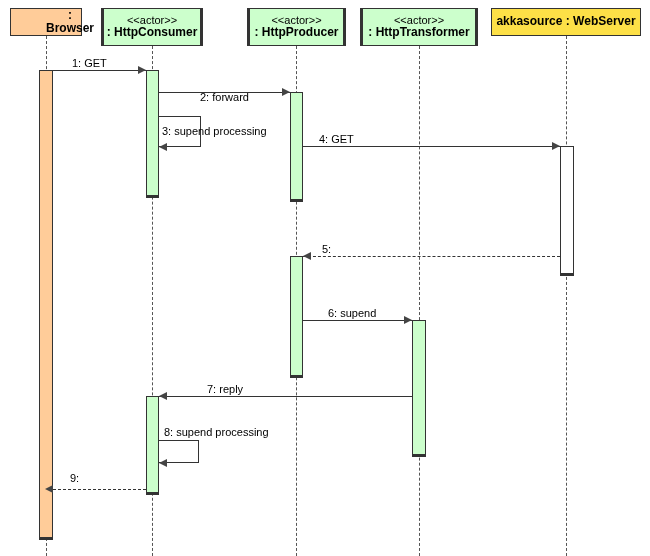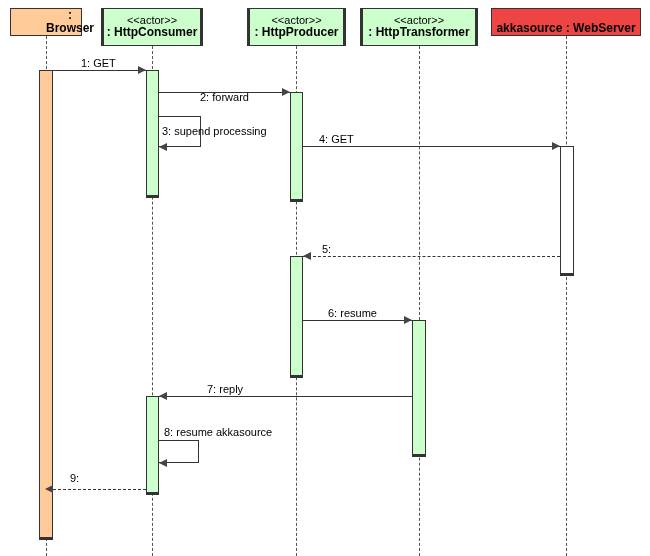--- a/index.html
+++ b/index.html
@@ -28,25 +28,25 @@
   }
   .head.plain {
     background: #FFCC99;
     font-weight: bold;
     font-size: 12px;
     display: flex;
     align-items: center;
     justify-content: center;
   }
   .head.server {
-    background: #ef4444;
+    background: #fde047;
     font-weight: bold;
     font-size: 12px;
     display: flex;
-    align-items: flex-end;
+    align-items: center;
     justify-content: center;
   }
   .head.actor {
     background: #CCFFCC;
     padding: 0;
   }
   .head.actor .inner {
     box-sizing: border-box;
     height: 100%;
     width: 100%;
@@ -163,47 +163,47 @@
   <div class="activation white" style="left:560px; top:146px; width:14px; height:130px;"></div>
 
   <div class="activation green" style="left:290px; top:256px; width:13px; height:122px;"></div>
 
   <div class="activation green" style="left:412px; top:320px; width:14px; height:137px;"></div>
 
   <div class="activation green" style="left:146px; top:396px; width:13px; height:99px;"></div>
 
   <div class="msgline" style="left:46px; top:70px; width:100px;"></div>
   <div class="arrow right" style="left:138px; top:66px;"></div>
-  <div class="msglabel" style="left:72px; top:57px;margin-left:9px;">1: GET</div>
+  <div class="msglabel" style="left:72px; top:57px;">1: GET</div>
 
   <div class="msgline" style="left:159px; top:92px; width:131px;"></div>
   <div class="arrow right" style="left:282px; top:88px;"></div>
   <div class="msglabel" style="left:200px; top:91px;">2: forward</div>
 
   <div class="selfcall" style="left:159px; top:116px; width:42px; height:31px;"></div>
   <div class="arrow left" style="left:159px; top:143px;"></div>
   <div class="msglabel" style="left:162px; top:103px;margin-top:22px;">3: supend processing</div>
 
   <div class="msgline" style="left:303px; top:146px; width:257px;"></div>
   <div class="arrow right" style="left:552px; top:142px;"></div>
   <div class="msglabel" style="left:319px; top:133px;">4: GET</div>
 
   <div class="msgline ret" style="left:303px; top:256px; width:257px;"></div>
   <div class="arrow left" style="left:303px; top:252px;"></div>
   <div class="msglabel" style="left:322px; top:243px;">5:</div>
 
   <div class="msgline" style="left:303px; top:320px; width:109px;"></div>
   <div class="arrow right" style="left:404px; top:316px;"></div>
-  <div class="msglabel" style="left:328px; top:307px;">6: resume</div>
+  <div class="msglabel" style="left:328px; top:307px;">6: supend</div>
 
   <div class="msgline" style="left:159px; top:396px; width:253px;"></div>
   <div class="arrow left" style="left:159px; top:392px;"></div>
   <div class="msglabel" style="left:170px; top:383px;margin-left:37px;">7: reply</div>
 
   <div class="selfcall" style="left:159px; top:440px; width:40px; height:23px;"></div>
   <div class="arrow left" style="left:159px; top:459px;"></div>
-  <div class="msglabel" style="left:164px; top:426px;">8: resume akkasource</div>
+  <div class="msglabel" style="left:164px; top:426px;">8: supend processing</div>
 
   <div class="msgline ret" style="left:53px; top:489px; width:93px;"></div>
   <div class="arrow left" style="left:45px; top:485px;"></div>
   <div class="msglabel" style="left:70px; top:472px;">9:</div>
 
 </div>
 
 </body></html>

